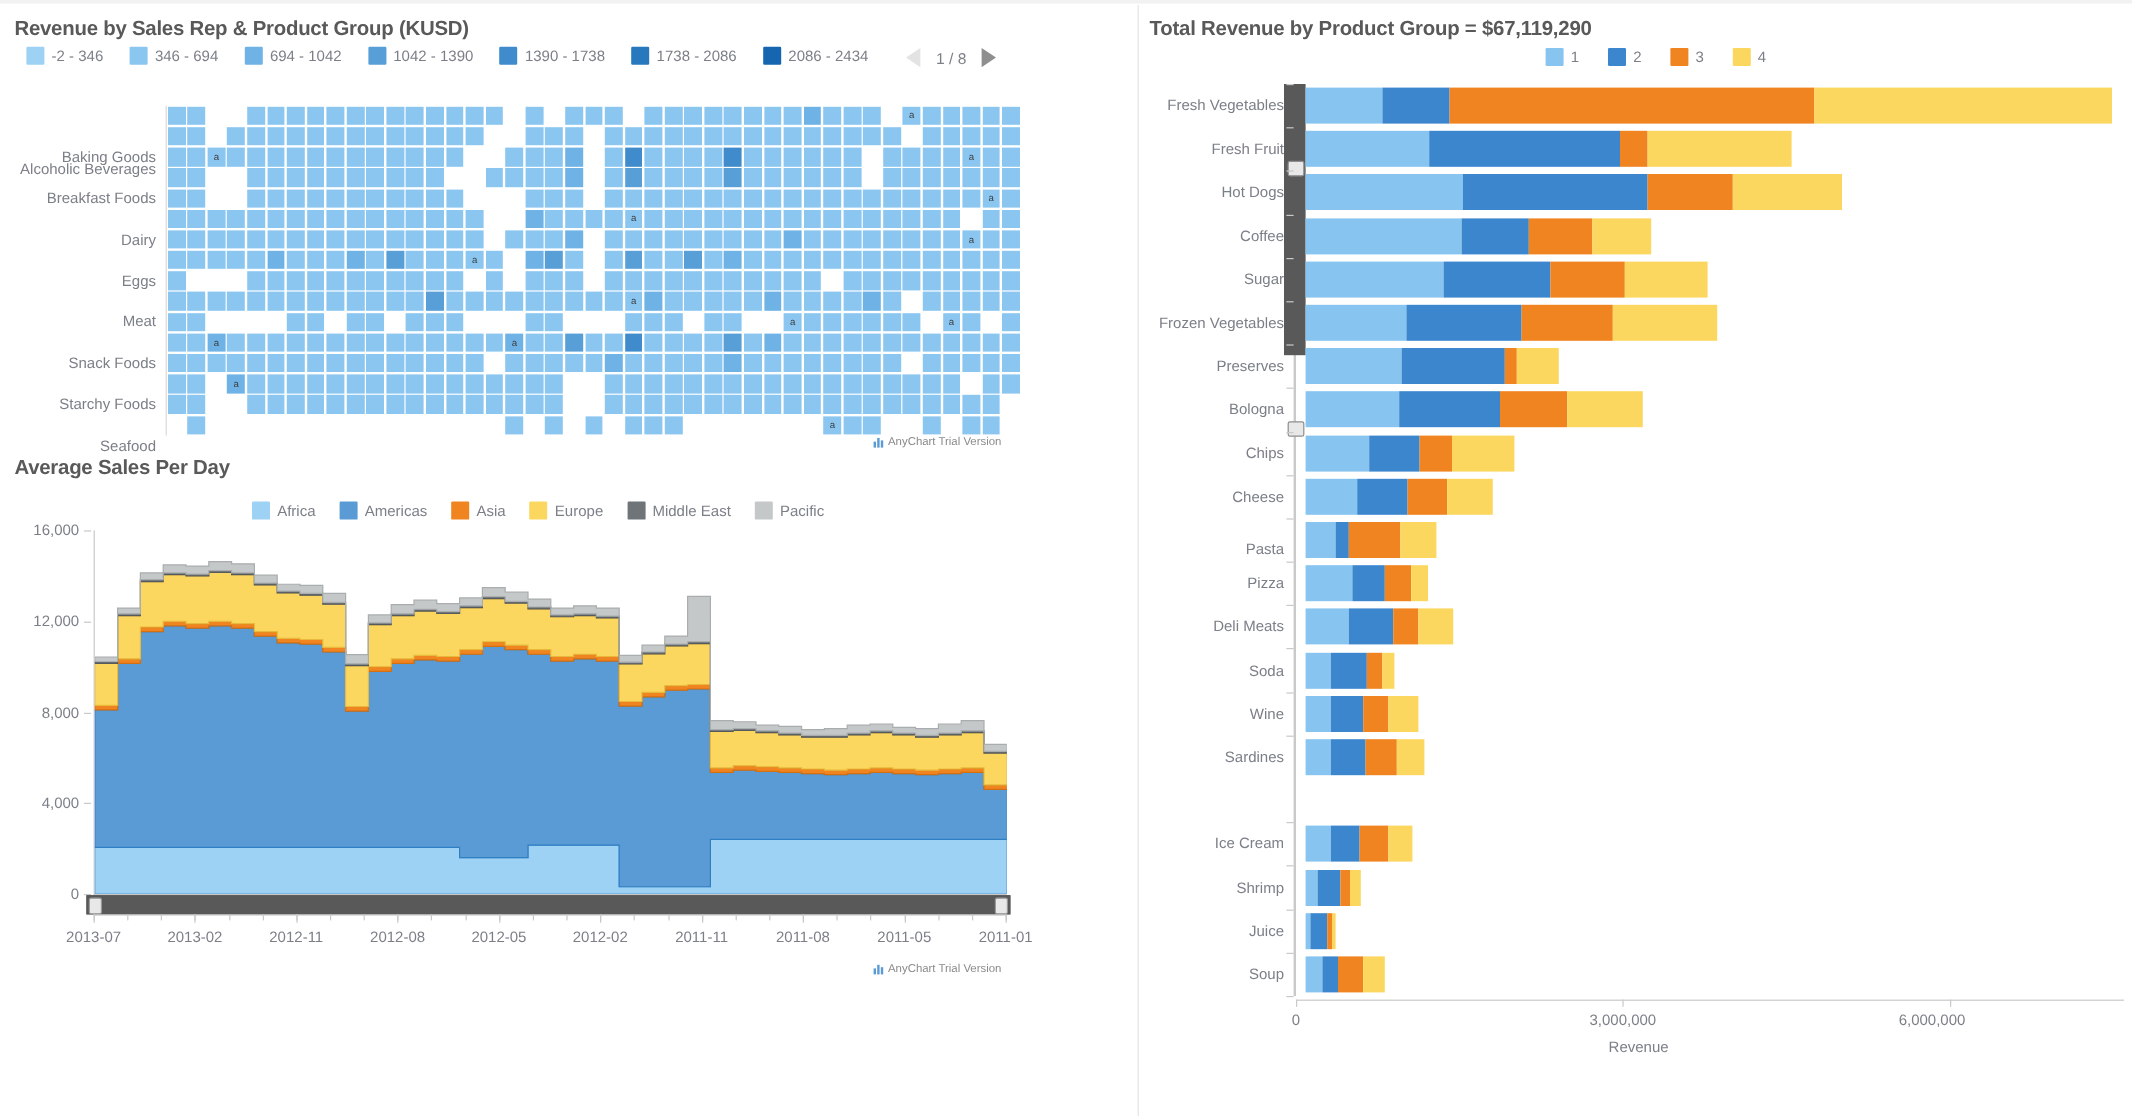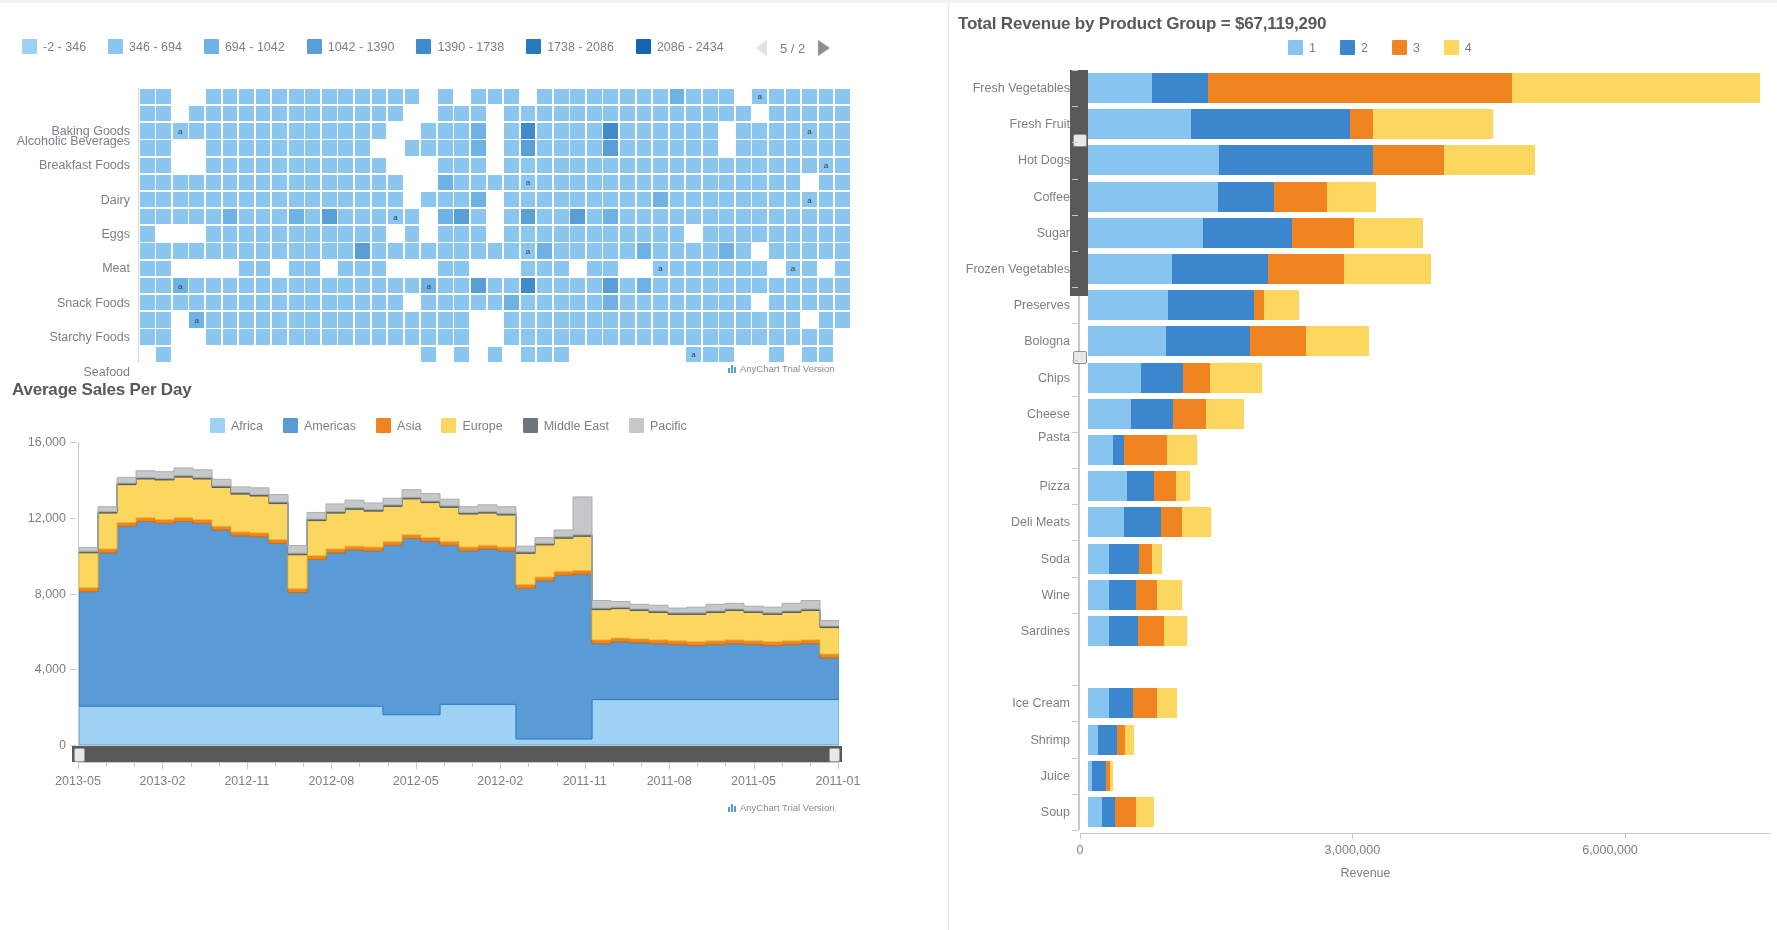--- a/index.html
+++ b/index.html
@@ -85,20 +85,21 @@
   .br-xticks .lb{position:absolute;top:10px;font-size:12.5px;color:#7b7f87;transform:translateX(-50%);white-space:nowrap;}
   .br-xtitle{position:absolute;top:860px;left:0;width:815px;text-align:center;font-size:12.5px;color:#7b7f87;}
 </style>
 </head>
 <body>
 
 <div class="topline"></div>
 <div class="vdiv"></div>
 
 <div class="panel" id="heatmap-panel">
+  <div class="p-title" style="position:absolute;left:2px;top:8px;">Revenue by Sales Rep &amp; Product Group (KUSD)</div>
 
   <div class="legend hm-legend" id="hm-legend">
       <div class="lg-item">
         <span class="lg-swatch" style="background: rgb(158, 210, 245);"></span>
         <span class="lg-label">-2 - 346</span>
       </div>
       <div class="lg-item">
         <span class="lg-swatch" style="background: rgb(138, 198, 240);"></span>
         <span class="lg-label">346 - 694</span>
       </div>
@@ -119,21 +120,21 @@
         <span class="lg-label">1738 - 2086</span>
       </div>
       <div class="lg-item">
         <span class="lg-swatch" style="background: rgb(21, 101, 176);"></span>
         <span class="lg-label">2086 - 2434</span>
       </div>
     </div>
 
   <div class="pager">
     <div class="pg-arrow pg-left"></div>
-    <div class="pg-text">5 / 2</div>
+    <div class="pg-text">1 / 8</div>
     <div class="pg-arrow pg-right"></div>
   </div>
 
   <div class="hm-body">
     <div class="hm-rowhead" id="hm-rowhead">
         <span style="top: 8.59375px; margin-top: 44px;">Alcoholic Beverages</span>
         <span style="top: 42.9688px;">Baking Goods</span>
         <span style="top: 77.3438px;">Breakfast Foods</span>
         <span style="top: 111.719px;">Dairy</span>
         <span style="top: 146.094px;">Eggs</span>
@@ -825,21 +826,21 @@
       </svg>
   </div>
 
   <div class="ar-scroll">
     <div class="ar-thumb" style="left:1px;"></div>
     <div class="ar-thumb" style="left:756px;"></div>
   </div>
   <div class="ar-axisline"></div>
   <div class="ar-xticks" id="ar-xticks">
       <div class="tk" style="left: 0px;"></div>
-      <div class="lb" style="left: 0px;">2013-05</div>
+      <div class="lb" style="left: 0px;">2013-07</div>
       <div class="tk" style="left: 84.4444px;"></div>
       <div class="lb" style="left: 84.4444px;">2013-02</div>
       <div class="tk" style="left: 168.889px;"></div>
       <div class="lb" style="left: 168.889px;">2012-11</div>
       <div class="tk" style="left: 253.333px;"></div>
       <div class="lb" style="left: 253.333px;">2012-08</div>
       <div class="tk" style="left: 337.778px;"></div>
       <div class="lb" style="left: 337.778px;">2012-05</div>
       <div class="tk" style="left: 422.222px;"></div>
       <div class="lb" style="left: 422.222px;">2012-02</div>
@@ -1015,21 +1016,21 @@
         <div class="br-rowlabel" style="top: 18.0952px;">Cheese</div>
         <div class="br-tick" style="top: 0px;"></div>
         <div class="br-bar" style="top: 3.09524px;">
           <div class="br-seg" style="left: 0px; width: 42.6711px; background: rgb(135, 197, 240);"></div>
           <div class="br-seg" style="left: 42.6711px; width: 42.6711px; background: rgb(59, 134, 204);"></div>
           <div class="br-seg" style="left: 85.3421px; width: 32.6842px; background: rgb(239, 132, 32);"></div>
           <div class="br-seg" style="left: 118.026px; width: 38.1316px; background: rgb(252, 215, 96);"></div>
         </div>
       </div>
       <div class="br-row" style="top: 361.905px; height: 36.1905px;">
-        <div class="br-rowlabel" style="top: 5px;">Pasta</div>
+        <div class="br-rowlabel" style="top: 26px;">Pasta</div>
         <div class="br-tick" style="top: 0px;"></div>
         <div class="br-bar" style="top: 3.09524px;">
           <div class="br-seg" style="left: 0px; width: 24.5132px; background: rgb(135, 197, 240);"></div>
           <div class="br-seg" style="left: 24.5132px; width: 11.8026px; background: rgb(59, 134, 204);"></div>
           <div class="br-seg" style="left: 36.3158px; width: 42.6711px; background: rgb(239, 132, 32);"></div>
           <div class="br-seg" style="left: 78.9868px; width: 29.9605px; background: rgb(252, 215, 96);"></div>
         </div>
       </div>
       <div class="br-row" style="top: 398.095px; height: 36.1905px;">
         <div class="br-rowlabel" style="top: 18.0952px;">Pizza</div>

